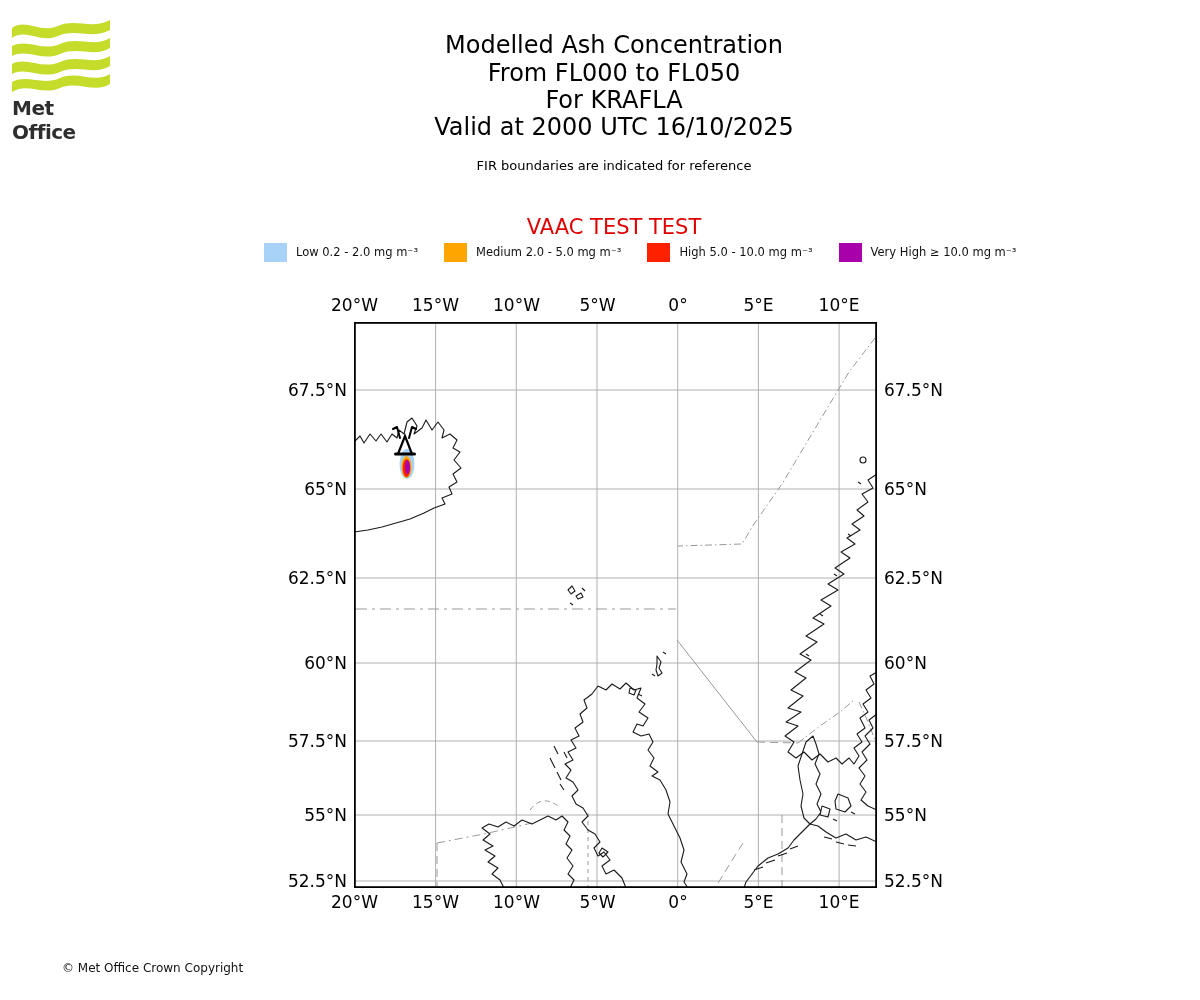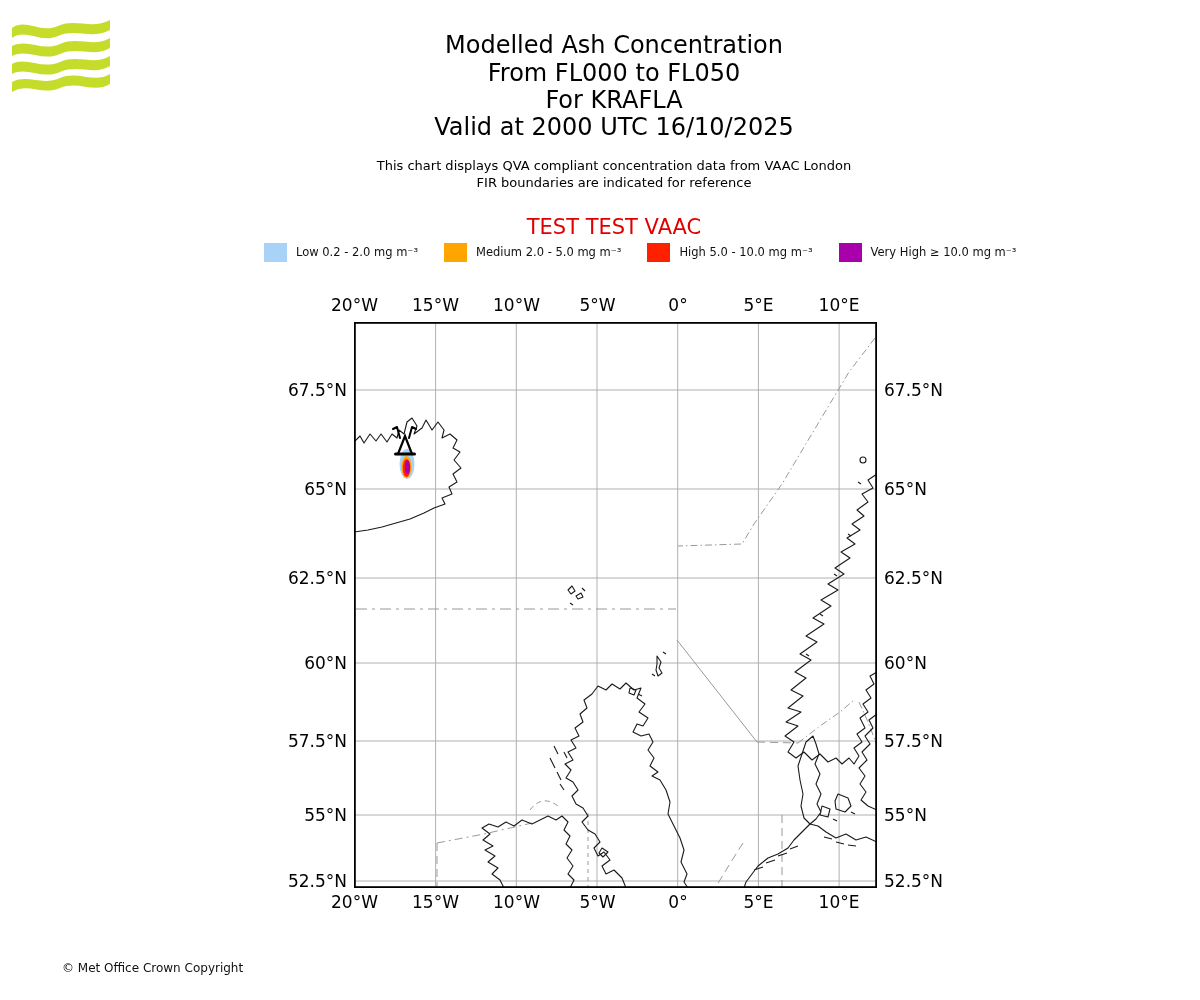--- a/index.html
+++ b/index.html
@@ -37,35 +37,35 @@
 
 <div class="abs" id="logo">
   <svg id="logo-waves" width="98" height="80" viewBox="0 0 98 80">
     <g fill="#c5dc2b">
       <path d="M0,14 C14,4 28,20 46,12 C64,4 80,16 98,6 L98,16 C80,26 64,14 46,22 C28,30 14,14 0,24 Z"></path>
       <path d="M0,32 C16,24 30,38 48,30 C66,22 82,34 98,24 L98,34 C82,44 66,32 48,40 C30,48 16,34 0,42 Z"></path>
       <path d="M0,50 C14,42 30,56 48,48 C66,40 82,52 98,42 L98,52 C82,62 66,50 48,58 C30,66 14,52 0,60 Z"></path>
       <path d="M0,68 C16,60 30,72 48,64 C66,56 82,70 98,60 L98,70 C82,80 66,66 48,74 C30,82 16,68 0,78 Z"></path>
     </g>
   </svg>
+  <div id="logo-label">Met Office</div>
 </div>
 
 <div class="abs" id="title-block">
   <div id="main-title">Modelled Ash Concentration</div>
   <div class="subtitle-line">From FL000 to FL050</div>
   <div class="subtitle-line">For KRAFLA</div>
   <div class="subtitle-line">Valid at 2000 UTC 16/10/2025</div>
 </div>
 
 <div class="abs" id="info-block">
-  <div class="info-line">This chart displays QVA compliant concentration data from VAAC London</div>
   <div class="info-line">FIR boundaries are indicated for reference</div>
 </div>
 
-<div class="abs" id="test-banner">TEST TEST VAAC</div>
+<div class="abs" id="test-banner">VAAC TEST TEST</div>
 
 <div class="abs" id="legend-row">
     <div class="legend-item">
       <div class="legend-swatch" style="background: rgb(168, 210, 248);"></div>
       <span class="legend-label">Low 0.2 - 2.0 mg m⁻³</span>
     </div>
     <div class="legend-item">
       <div class="legend-swatch" style="background: rgb(255, 165, 0);"></div>
       <span class="legend-label">Medium 2.0 - 5.0 mg m⁻³</span>
     </div>

